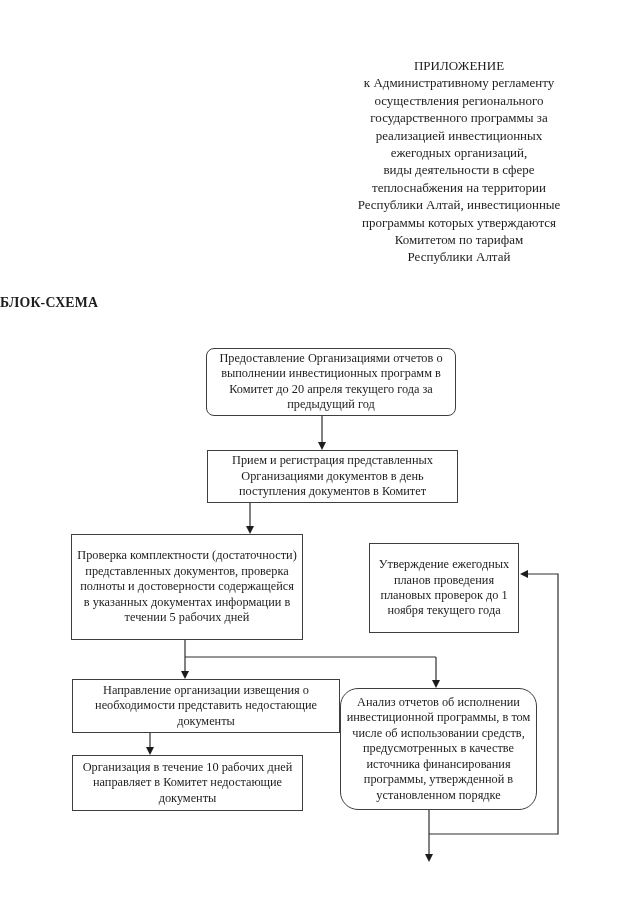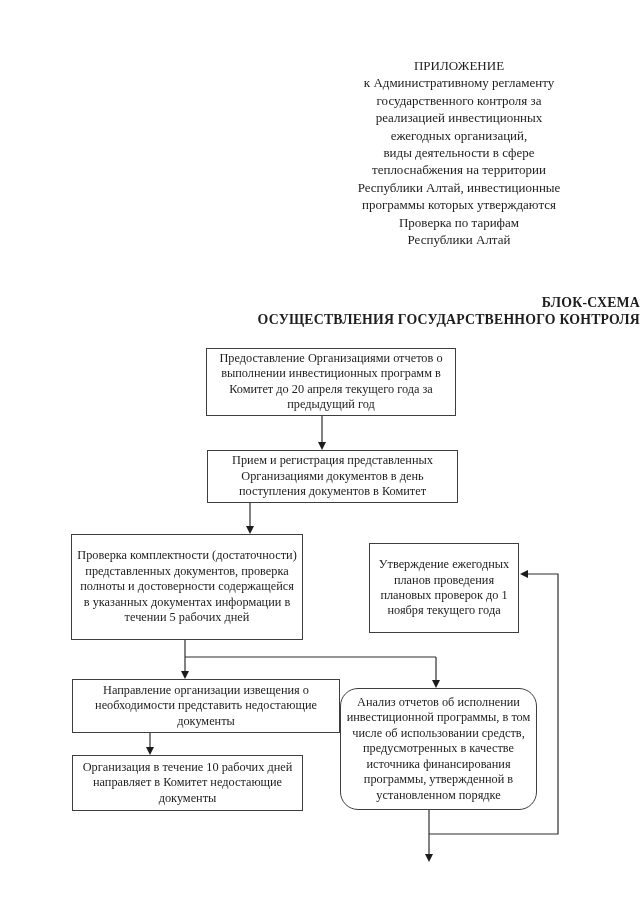--- a/index.html
+++ b/index.html
@@ -22,21 +22,21 @@
     text-align: center;
     font-size: 13px;
     line-height: 17.4px;
   }
   .header-block .hline { white-space: nowrap; }
   .doc-title {
     position: absolute;
     top: 295px;
     left: 0;
     width: 640px;
-    text-align: right;
+    text-align: left;
     font-weight: bold;
     font-size: 13.8px;
     line-height: 16.5px;
     letter-spacing: 0.2px;
   }
   .arrows {
     position: absolute;
     top: 0; left: 0;
     width: 640px; height: 905px;
   }
@@ -52,50 +52,50 @@
     border: 1px solid #3e3e3e;
     display: flex;
     align-items: center;
     justify-content: center;
     text-align: center;
     padding: 2px 5px;
     font-size: 12.3px;
     line-height: 1.26;
     background: #ffffff;
   }
-  .b1 { left: 206px; top: 348px; width: 250px; min-height: 66px; }
+  .b1 { left: 206px; top: 348px; width: 250px; min-height: 66px; border-radius: 8px; }
   .b2 { left: 207px; top: 450px; width: 251px; min-height: 53px; }
   .b3 { left: 71px;  top: 534px; width: 232px; min-height: 106px; }
   .b4 { left: 369px; top: 543px; width: 150px; min-height: 90px; }
   .b5 { left: 72px;  top: 679px; width: 268px; min-height: 54px; }
   .b6 { left: 72px;  top: 755px; width: 231px; min-height: 56px; }
   .b7 { left: 340px; top: 688px; width: 197px; min-height: 122px; border-radius: 18px; }
 </style>
 </head>
 <body>
 
 <div class="page">
 
   <div class="header-block">
     <div class="hline">ПРИЛОЖЕНИЕ</div>
     <div class="hline">к Административному регламенту</div>
-    <div class="hline">государственного контроля за</div>
+    <div class="hline">осуществления регионального</div>
+    <div class="hline">государственного программы за</div>
     <div class="hline">реализацией инвестиционных</div>
     <div class="hline">ежегодных организаций,</div>
     <div class="hline">виды деятельности в сфере</div>
     <div class="hline">теплоснабжения на территории</div>
     <div class="hline">Республики Алтай, инвестиционные</div>
     <div class="hline">программы которых утверждаются</div>
-    <div class="hline">Проверка по тарифам</div>
+    <div class="hline">Комитетом по тарифам</div>
     <div class="hline">Республики Алтай</div>
   </div>
 
   <div class="doc-title">
     <div>БЛОК-СХЕМА</div>
-    <div>ОСУЩЕСТВЛЕНИЯ ГОСУДАРСТВЕННОГО КОНТРОЛЯ</div>
   </div>
 
   <svg class="arrows" viewBox="0 0 640 905" xmlns="http://www.w3.org/2000/svg">
 
     <line x1="322" y1="414" x2="322" y2="443"></line>
     <polygon points="322,450 318,442 326,442"></polygon>
 
     <line x1="250" y1="503" x2="250" y2="527"></line>
     <polygon points="250,534 246,526 254,526"></polygon>
 

